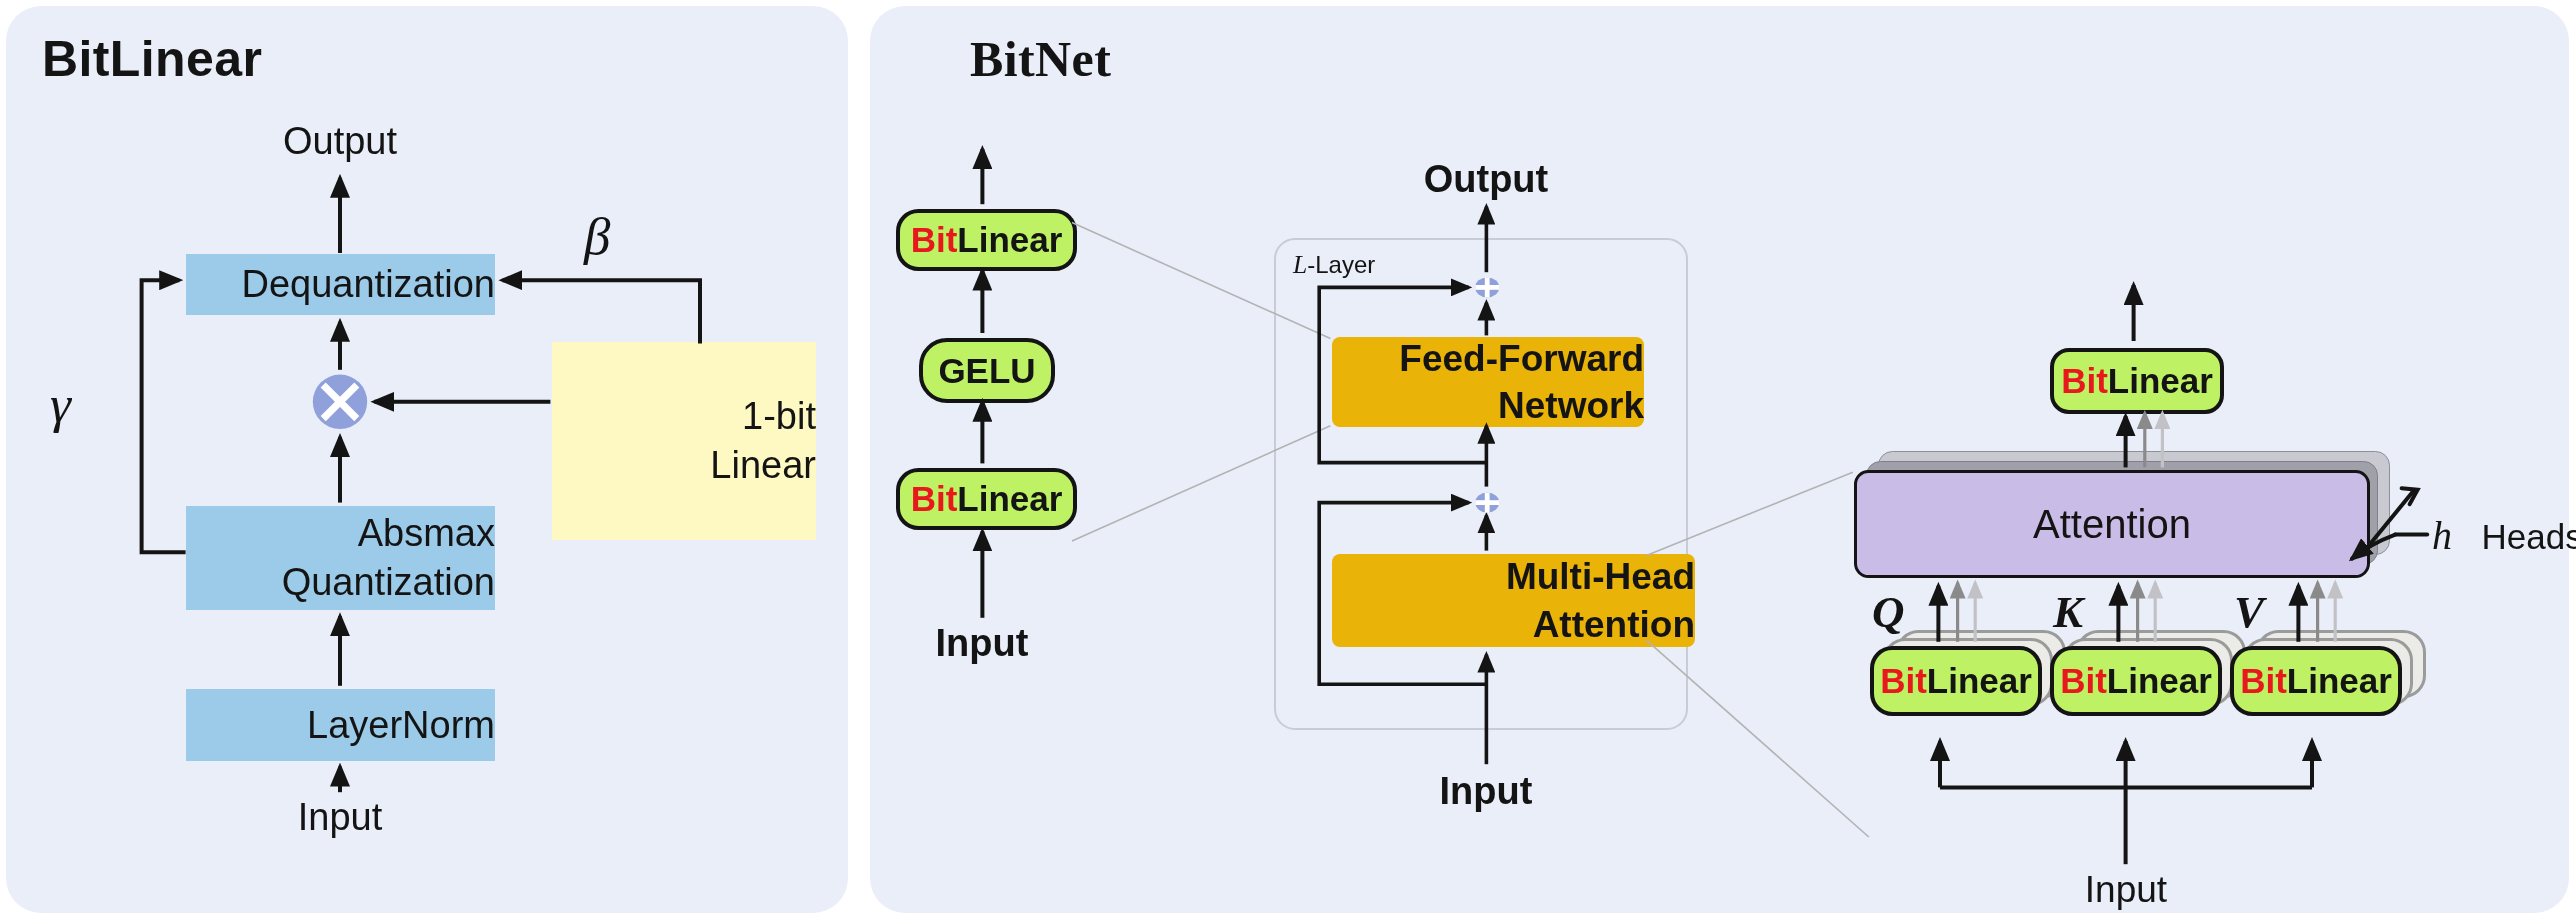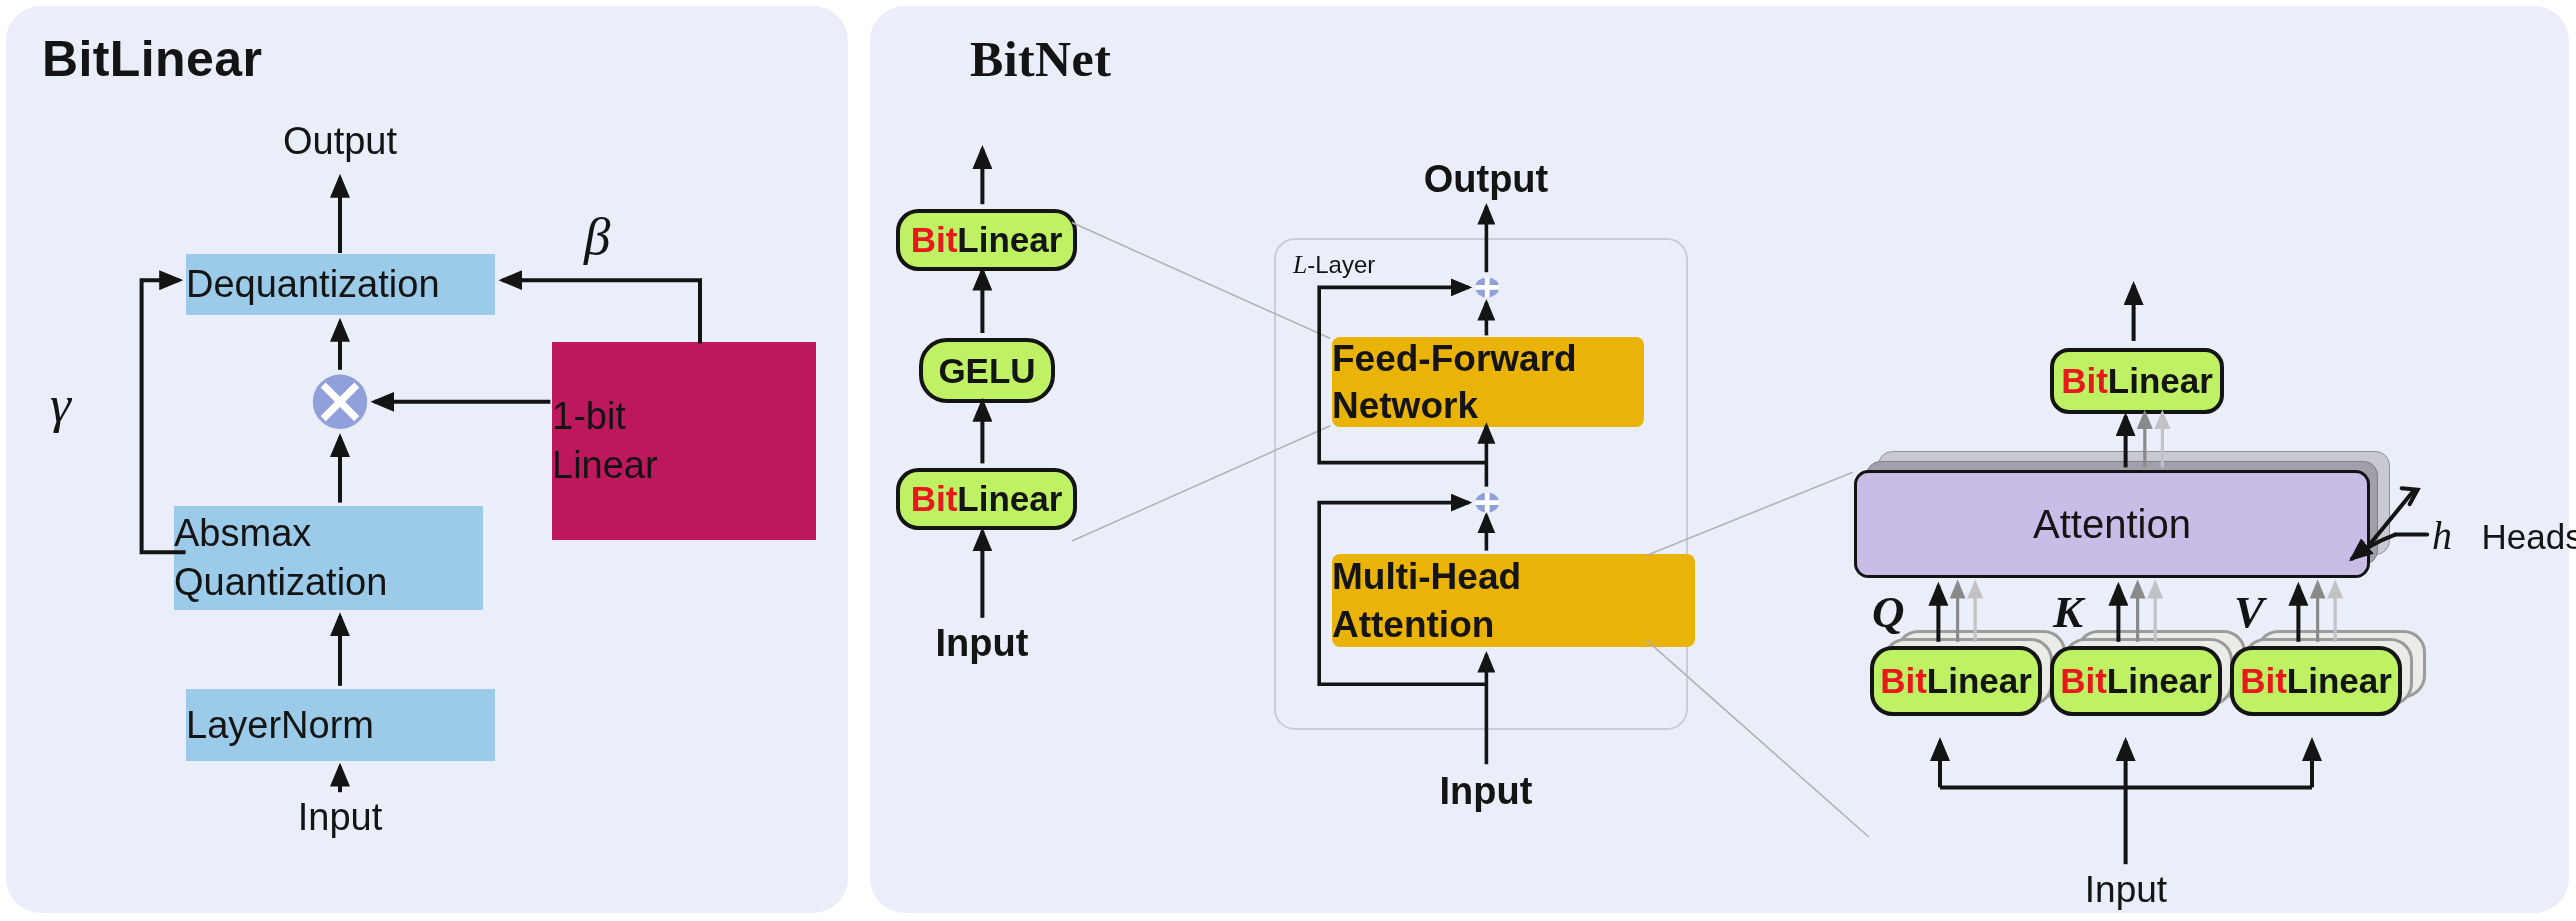--- a/index.html
+++ b/index.html
@@ -1,23 +1,23 @@
 <!DOCTYPE html>
 <html style="font-size:12.8px"><head>
 <meta charset="utf-8">
 <style>
   html,body{margin:0;padding:0;background:#ffffff;}
   .canvas{position:relative;width:2576px;height:922px;background:#fff;
           font-family:"Liberation Sans",sans-serif;color:#141414;overflow:hidden;}
   .panel{position:absolute;background:#e9eef8;border-radius:35px;}
   .title{position:absolute;font-size:50px;font-weight:700;letter-spacing:0.4px;}
-  .box{position:absolute;display:flex;flex-direction:column;align-items:flex-start;
+  .box{position:absolute;display:flex;flex-direction:column;align-items:flex-end;
        justify-content:center;text-align:center;line-height:1.28;}
   .blue{background:#9ccbe9;}
-  .pink{background:#be185d;}
+  .pink{background:#fef9c3;}
   .lav{background:#eab308;border-radius:8px;font-weight:600;}
   .fs48{font-size:38px;}
   .pill{position:absolute;background:#bef264;border:4px solid #141414;border-radius:22.4px;
         display:flex;align-items:center;justify-content:center;font-weight:600;font-size:35px;}
   .ghost{position:absolute;background:#ebebe7;border:3.2px solid #9b9b9b;border-radius:22.4px;}
   .bit{color:#e8191d;}
   .attn-l3{position:absolute;background:#c9c9d1;border:1.6px solid #8f8f98;border-radius:14.4px;}
   .attn-l2{position:absolute;background:#a0a0ab;border:1.6px solid #80808a;border-radius:14.4px;}
   .attn{position:absolute;background:#c9bce6;border:3.2px solid #141414;border-radius:14.4px;
         display:flex;align-items:center;justify-content:center;font-size:40px;font-weight:500;}
@@ -44,21 +44,21 @@
   </div>
 
   <div class="lbl serifit" style="left:584px;top:206px;font-size:53px;">β</div>
   <div class="lbl serifit" style="left:50px;top:374px;font-size:53px;">γ</div>
 
   <div class="box pink fs48" style="left:552px;top:342px;width:264px;height:198px;">
     <div>1-bit</div>
     <div>Linear</div>
   </div>
 
-  <div class="box blue fs48" style="left:174px;top:506px;width:309px;height:104px;">
+  <div class="box blue fs48" style="left:186px;top:506px;width:309px;height:104px;">
     <div>Absmax</div>
     <div>Quantization</div>
   </div>
 
   <div class="box blue fs48" style="left:186px;top:689px;width:309px;height:72px;">
     <div>LayerNorm</div>
   </div>
 
   <div class="lbl fs48" style="left:220px;top:796px;width:240px;">Input</div>
 

